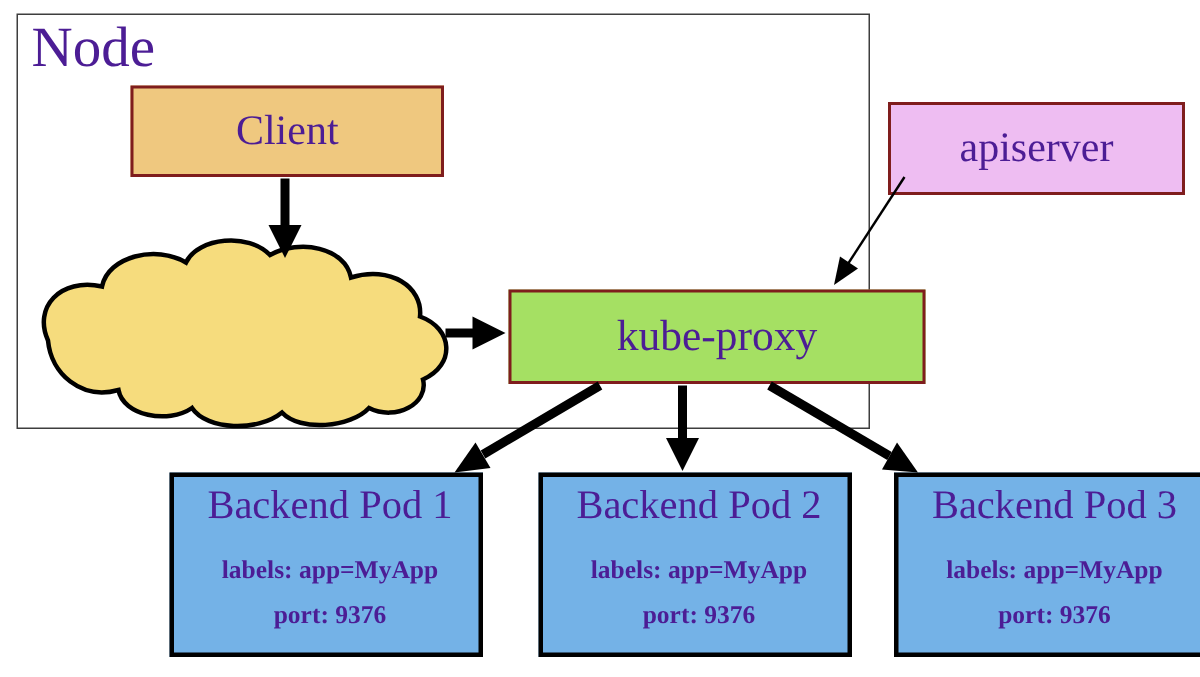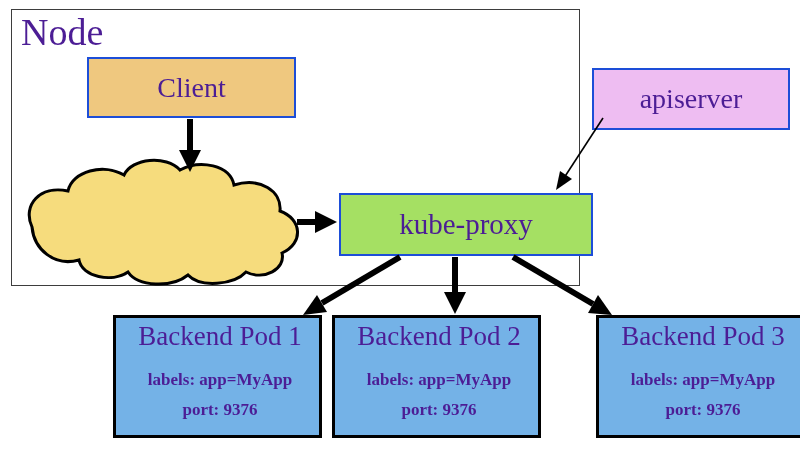--- a/index.html
+++ b/index.html
@@ -23,28 +23,28 @@
   .node-label {
     position: absolute;
     left: 9px; top: 1px;
     font-size: 38px;
     line-height: 42px;
     white-space: nowrap;
   }
   .box {
     position: absolute;
     box-sizing: border-box;
-    border: 2px solid #1d4ed8;
+    border: 2px solid #7f1d1d;
     display: flex;
     align-items: center;
     justify-content: center;
     white-space: nowrap;
   }
   .client-box   { left: 87px;  top: 57px;  width: 209px; height: 61px; font-size: 28px; }
-  .kubeproxy-box{ left: 339px; top: 193px; width: 254px; height: 63px; font-size: 29px; text-align: center; }
+  .kubeproxy-box{ left: 339px; top: 193px; width: 278px; height: 63px; font-size: 29px; text-align: center; }
   .apiserver-box{ left: 592px; top: 68px;  width: 198px; height: 62px; font-size: 28px; }
   .cloud-svg {
     position: absolute;
     left: 22px; top: 155px;
     width: 284px; height: 132px;
     overflow: visible;
   }
   .cloud-text {
     position: absolute;
     left: 40px; top: 181px;
@@ -57,21 +57,21 @@
     position: absolute;
     top: 315px;
     width: 209px; height: 123px;
     box-sizing: border-box;
     border: 3px solid #000000;
     padding: 1px 4px 0 9px;
     overflow: hidden;
     text-align: center;
   }
   .pod-1 { left: 113px; }
-  .pod-2 { left: 332px; }
+  .pod-2 { left: 359px; }
   .pod-3 { left: 596px; }
   .pod-title { font-size: 27px; line-height: 34px; white-space: nowrap; }
   .pod-line  { font-size: 17px; line-height: 30px; white-space: nowrap; font-weight: bold; }
   .pod-line.first { margin-top: 12px; }
   .arrows {
     position: absolute;
     left: 0; top: 0;
     width: 800px; height: 451px;
     pointer-events: none;
     z-index: 10;

